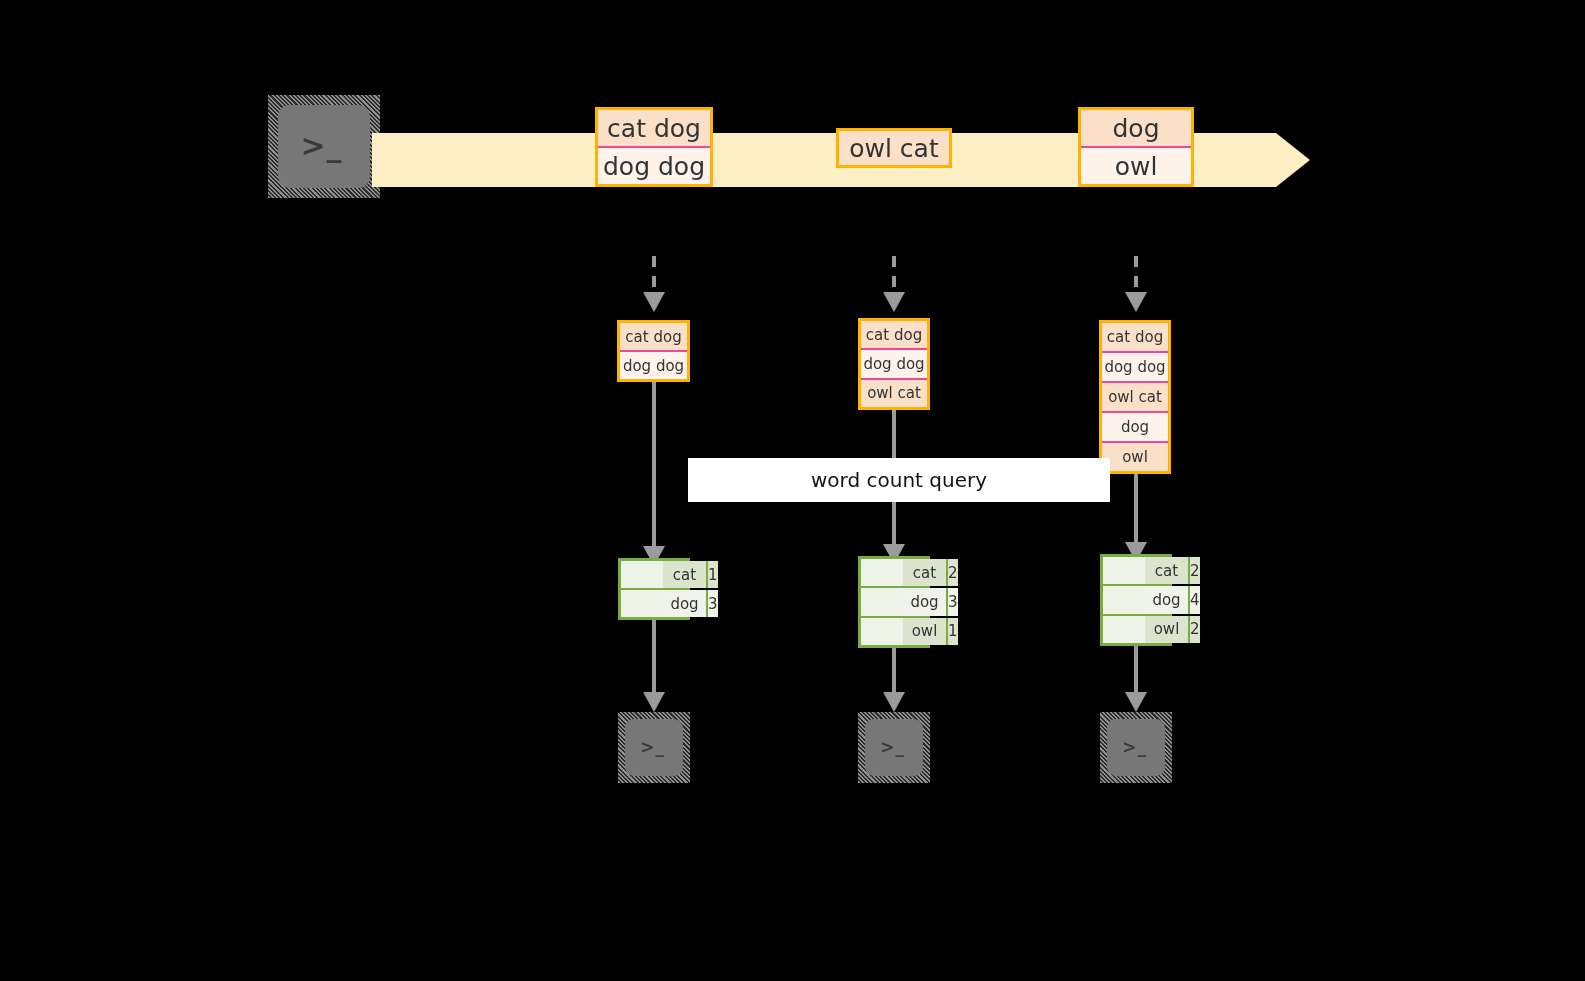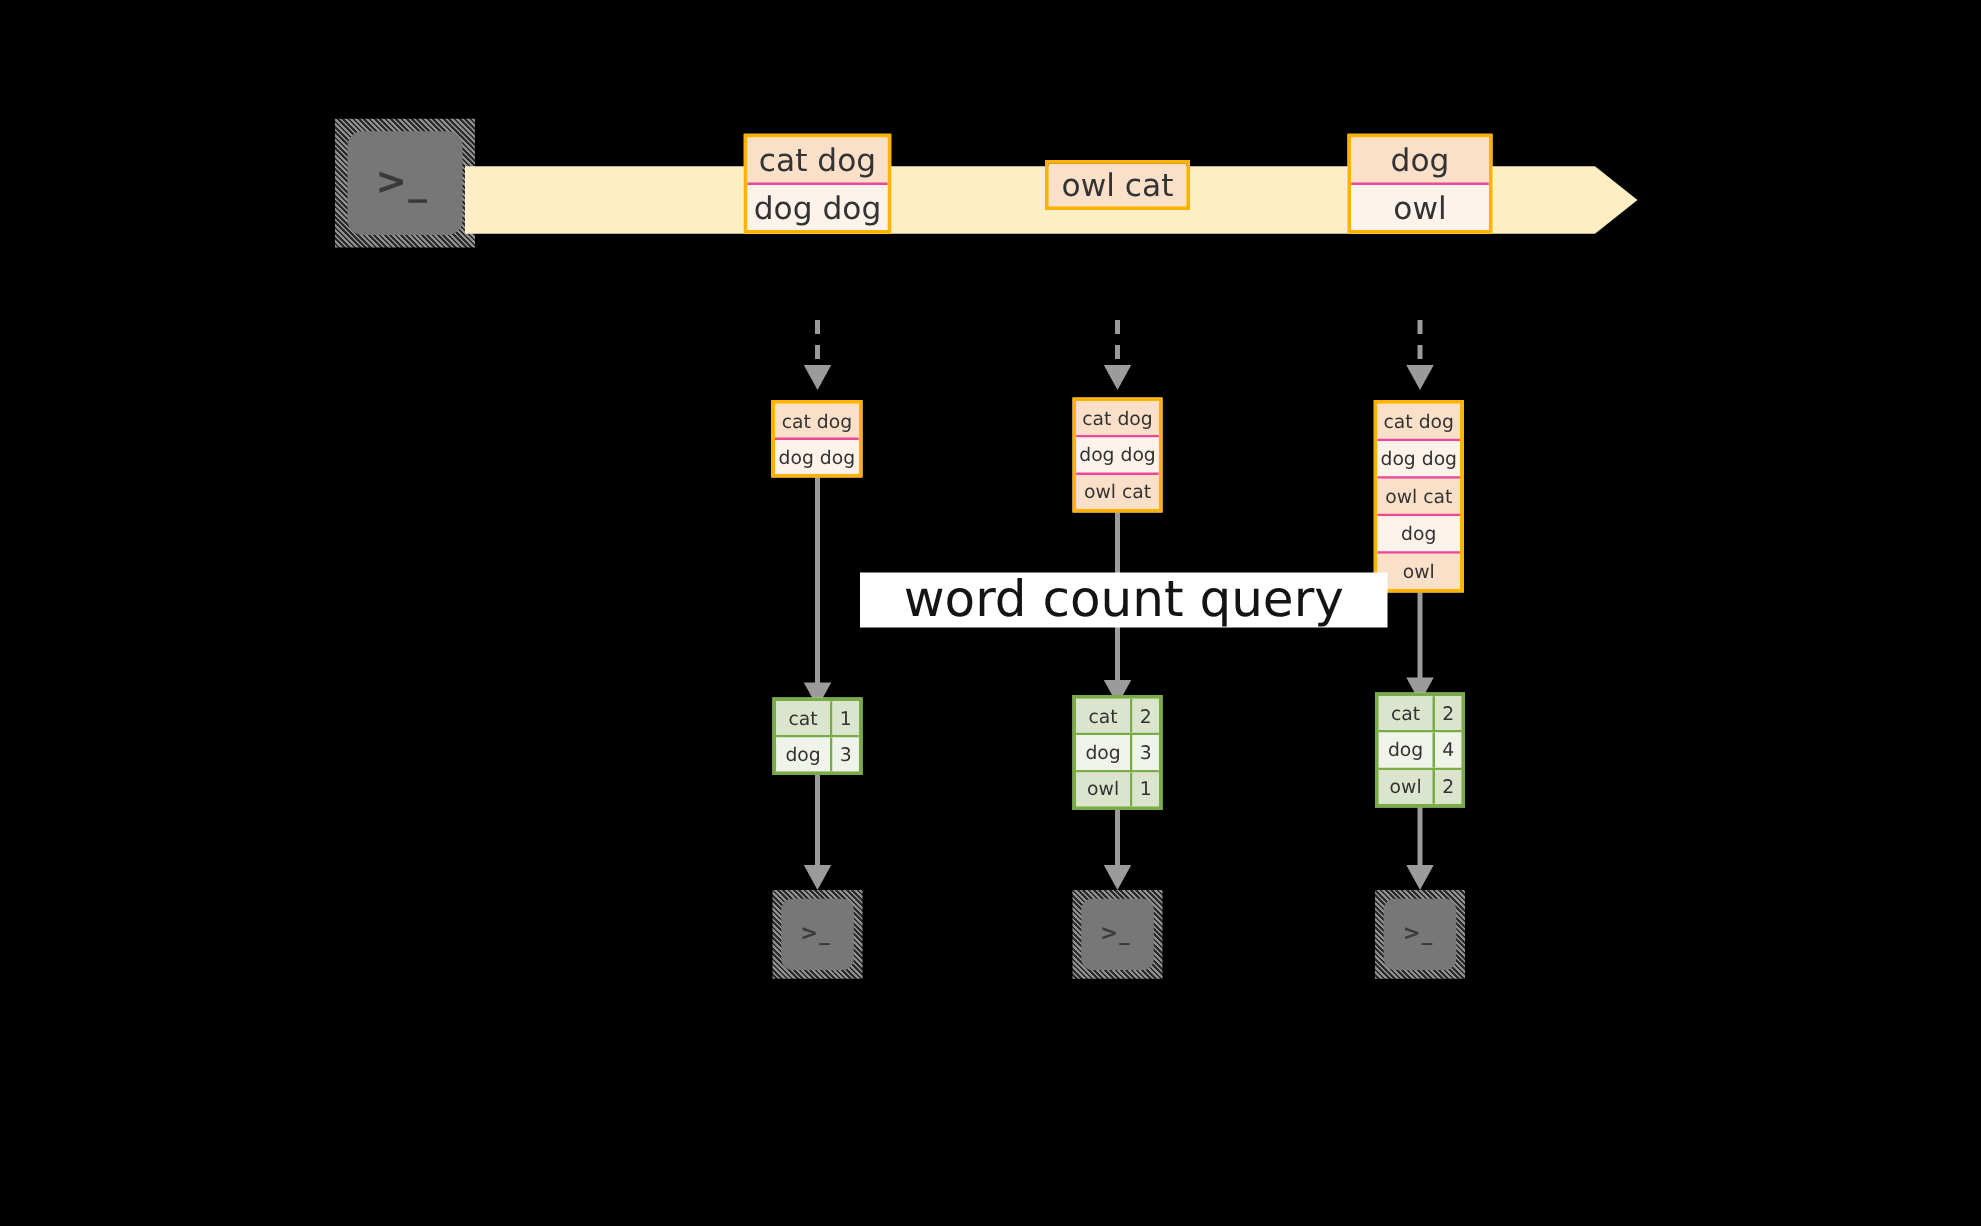--- a/index.html
+++ b/index.html
@@ -94,20 +94,21 @@
     background: #eef3e7;
     display: flex;
     flex-direction: column;
     z-index: 5;
   }
   .gbox .grow {
     flex: 1 1 auto;
     display: flex;
     box-sizing: border-box;
     border-bottom: 2px solid #7aac46;
+    padding-left: 42px;
   }
   .gbox .grow:last-child { border-bottom: none; }
   .gbox .gc {
     display: flex;
     align-items: center;
     justify-content: center;
     font-size: 15px;
     color: #333333;
     box-sizing: border-box;
   }
@@ -144,21 +145,21 @@
   
   .query-band {
     position: absolute;
     background: #ffffff;
     display: flex;
     align-items: center;
     justify-content: center;
     z-index: 6;
   }
   .query-band .qlabel {
-    font-size: 40px;
+    font-size: 20px;
     color: #141414;
     white-space: nowrap;
   }
 </style>
 </head>
 <body>
 
 <div id="stage">
 
   <div class="terminal" style="left:268px; top:95px; width:112px; height:103px;">

